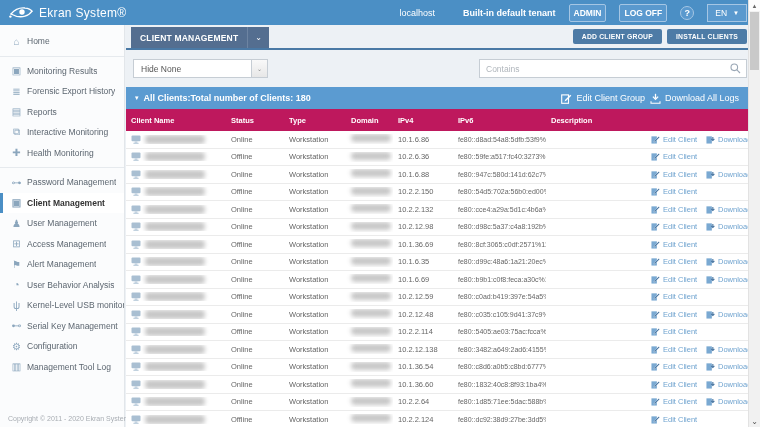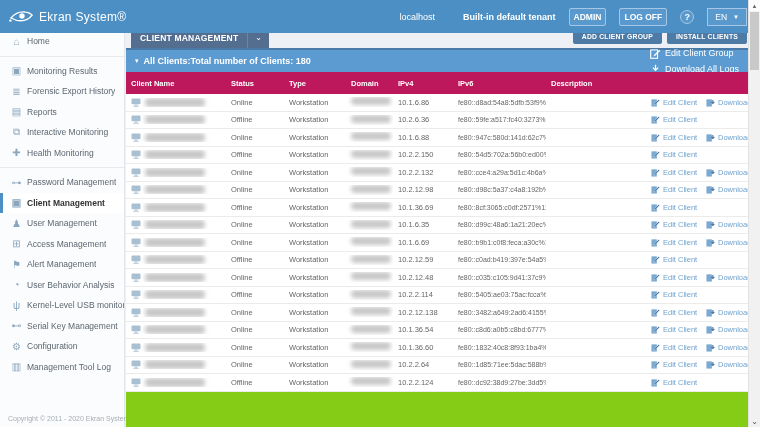--- a/index.html
+++ b/index.html
@@ -2,21 +2,21 @@
 <html><head>
 <meta charset="utf-8">
 <style>
   * { box-sizing: border-box; }
   html,body { margin:0; padding:0; }
   body {
     width:760px; height:427px; overflow:hidden; position:relative;
     font-family:"Liberation Sans", sans-serif; background:#edf1f5;
   }
   
-  .topbar { position:absolute; top:0; left:0; width:760px; height:33px;
+  .topbar { position:absolute; top:0; left:0; width:760px; height:25px;
     background:#4b8fc5; color:#fff; display:flex; align-items:center; z-index:5; }
   .brand { display:flex; align-items:center; gap:6px; margin-left:9px; }
   .brand-text { font-size:12px; letter-spacing:.3px; }
   .top-right { margin-left:auto; margin-right:13px; display:flex; align-items:center; gap:13px; }
   .top-host { font-size:9px; }
   .top-tenant { font-size:9px; font-weight:bold;padding-left:15px; }
   .top-btn { border:1px solid #a5c6e4; background:#5a99ce; color:#fff;
     font-size:8.5px; font-weight:bold; padding:3px 4px; border-radius:2px; cursor:pointer; }
   .help-circle { width:14px; height:14px; border-radius:50%; background:#5a99ce;
     border:1px solid #a5c6e4; display:flex; align-items:center; justify-content:center;
@@ -61,21 +61,21 @@
   .search input { flex:1; border:none; outline:none; font-size:8.5px; padding:0 6px;
     color:#555; font-family:inherit; background:transparent; }
   .search input::placeholder { color:#b0b6bc; }
   .search-icon { margin-right:5px; flex:none; display:flex; }
   
   .band { height:22px; flex:none; background:#5b9bd1; color:#fff; display:flex;
     align-items:center; font-size:9px; padding:0 9px; }
   .band-caret { font-size:7px; margin-right:5px; }
   .band-group { font-weight:bold; }
   .band-total { font-weight:bold; }
-  .band-links { margin-left:auto; display:flex; gap:5px;flex-direction:column; }
+  .band-links { margin-left:auto; display:flex; gap:5px; }
   .band-link { display:flex; align-items:center; gap:4px; cursor:pointer; }
   
   .grid { display:grid; grid-template-columns:100px 58px 62px 47px 60px 93px 100px 55px 1fr;
     align-items:center; }
   .thead { height:22px; flex:none; background:#be185d; color:#fff;
     font-size:7.5px; font-weight:bold; }
   .cell { padding-left:5px; overflow:hidden; white-space:nowrap; }
   .tbody { flex:1; background:#84cc16; overflow:hidden; }
   .trow { height:17.5px; background:#fff; border-bottom:1px solid #ebebeb;
     font-size:7.5px; color:#666; }
@@ -214,20 +214,35 @@
     <div class="tab">
       <span class="tab-label">CLIENT MANAGEMENT</span>
       <span class="tab-caret">⌄</span>
     </div>
     <div class="tabrow-buttons">
       <span class="sq-btn">ADD CLIENT GROUP</span>
       <span class="sq-btn">INSTALL CLIENTS</span>
     </div>
   </div>
 
+  <div class="filterrow">
+    <div class="select">
+      <span class="select-value">Hide None</span>
+      <span class="select-caret">⌄</span>
+    </div>
+    <div class="search">
+      <input type="text" placeholder="Contains" style="">
+      <span class="search-icon">
+        <svg width="11" height="11" viewBox="0 0 11 11">
+          <circle cx="4.3" cy="4.3" r="3.3" fill="none" stroke="#9aa7b5" stroke-width="1.1"></circle>
+          <line x1="6.9" y1="6.9" x2="10" y2="10" stroke="#9aa7b5" stroke-width="1.1"></line>
+        </svg>
+      </span>
+    </div>
+  </div>
 
   <div class="band">
     <span class="band-caret">▾</span>
     <span class="band-group">All Clients:</span>
     <span class="band-total">Total number of Clients: 180</span>
     <span class="band-links">
       <span class="band-link">
         <svg width="11" height="11" viewBox="0 0 11 11">
           <rect x="0.7" y="1.9" width="6.8" height="8.4" fill="none" stroke="#fff" stroke-width="1.1"></rect>
           <path d="M4.2 6.8 9.3 1.7l1 1-5.1 5.1-1.7.7z" fill="#fff"></path>

